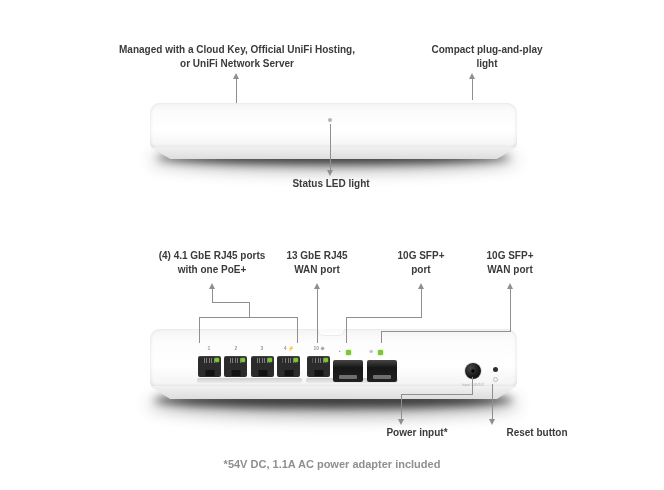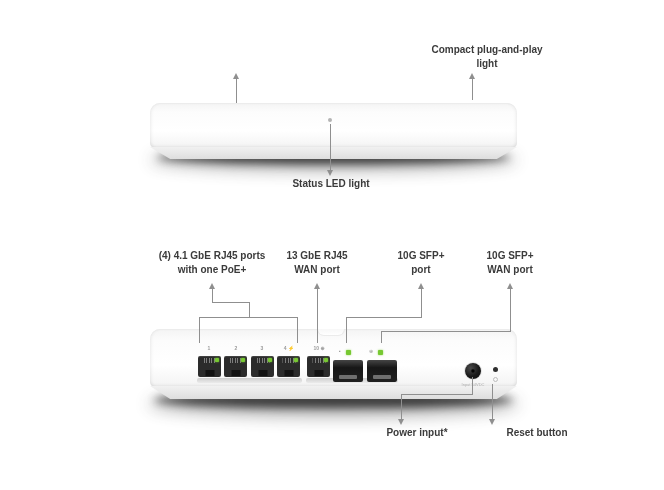--- a/index.html
+++ b/index.html
@@ -71,20 +71,24 @@
     width:4px;height:4px;border-radius:50%;background:#000;box-shadow:0 0 1px #555 inset;}
   .jack-label{position:absolute;transform:translateX(-50%);font-size:4px;color:#b0b0b0;z-index:3;white-space:nowrap;}
   .reset-hole{position:absolute;width:5px;height:5px;border-radius:50%;background:#2f2f2f;z-index:3;}
   .reset-ring{position:absolute;width:5px;height:5px;border-radius:50%;border:1px solid #bdbdbd;z-index:3;}
 </style>
 </head>
 <body>
 
 <div class="stage">
 
+  <div class="note" style="left:237px;top:43px;">
+    <div>Managed with a Cloud Key, Official UniFi Hosting,</div>
+    <div>or UniFi Network Server</div>
+  </div>
   <div class="note" style="left:487px;top:43px;">
     <div>Compact plug-and-play</div>
     <div>light</div>
   </div>
 
   <div class="arr-up" style="left:233px;top:73px;"></div>
   <div class="vline" style="left:236px;top:78px;height:25px;"></div>
   <div class="arr-up" style="left:469px;top:73px;"></div>
   <div class="vline" style="left:472px;top:78px;height:22px;"></div>
 
@@ -188,14 +192,15 @@
   <div class="note" style="left:417px;top:426px;">
     <div>Power input*</div>
   </div>
 
   <div class="vline" style="left:492px;top:384px;height:35px;"></div>
   <div class="arr-down" style="left:489px;top:419px;"></div>
   <div class="note" style="left:492px;top:426px;margin-left:45px;">
     <div>Reset button</div>
   </div>
 
+  <div class="note muted" style="left:332px;top:458px;">*54V DC, 1.1A AC power adapter included</div>
 
 </div>
 
 </body></html>

